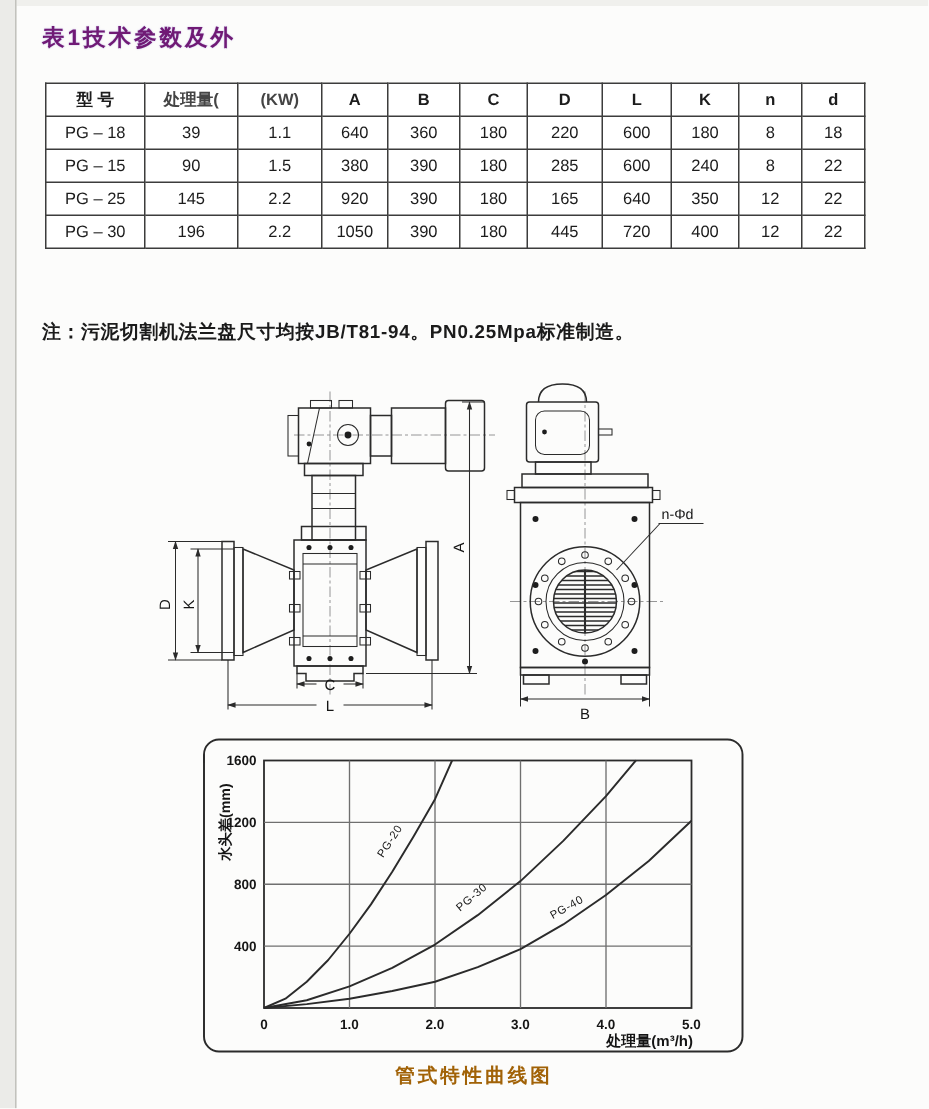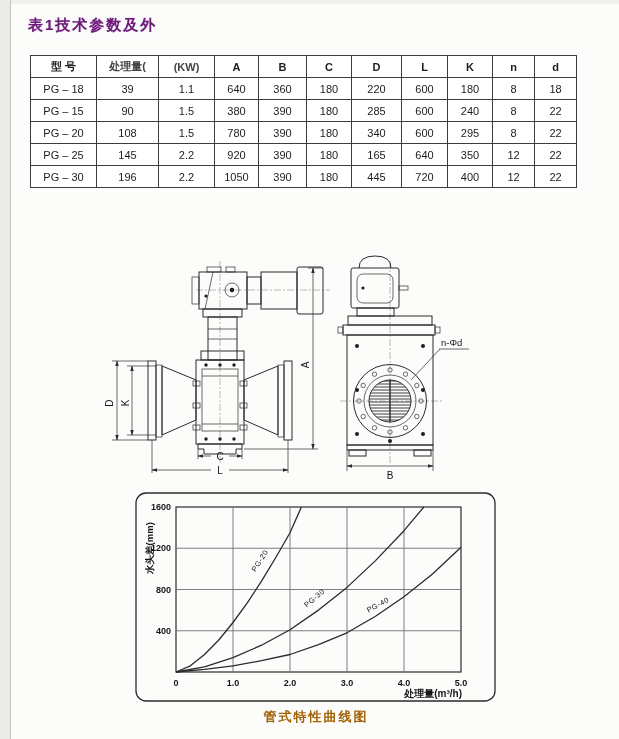--- a/index.html
+++ b/index.html
@@ -89,33 +89,20 @@
           <td>380</td>
           <td>390</td>
           <td>180</td>
           <td>285</td>
           <td>600</td>
           <td>240</td>
           <td>8</td>
           <td>22</td>
         </tr>
         <tr>
-          <td>PG – 20</td>
-          <td>108</td>
-          <td>1.5</td>
-          <td>780</td>
-          <td>390</td>
-          <td>180</td>
-          <td>340</td>
-          <td>600</td>
-          <td>295</td>
-          <td>8</td>
-          <td>22</td>
-        </tr>
-        <tr>
           <td>PG – 25</td>
           <td>145</td>
           <td>2.2</td>
           <td>920</td>
           <td>390</td>
           <td>180</td>
           <td>165</td>
           <td>640</td>
           <td>350</td>
           <td>12</td>
@@ -130,20 +117,21 @@
           <td>180</td>
           <td>445</td>
           <td>720</td>
           <td>400</td>
           <td>12</td>
           <td>22</td>
         </tr>
       </tbody>
   </table>
 
+  <p class="note">注：污泥切割机法兰盘尺寸均按JB/T81-94。PN0.25Mpa标准制造。</p>
 
   <svg class="draw-svg" width="619" height="235" viewBox="0 0 619 235">
     <defs>
       <marker id="ah" viewBox="0 0 10 10" refX="9" refY="5" markerWidth="8" markerHeight="8" orient="auto-start-reverse">
         <polygon points="0,1.8 10,5 0,8.2" fill="#2b2b2b"></polygon>
       </marker>
       <clipPath id="hatchclip">
           <circle cx="390" cy="148" r="21"></circle>
         </clipPath>
     </defs>

